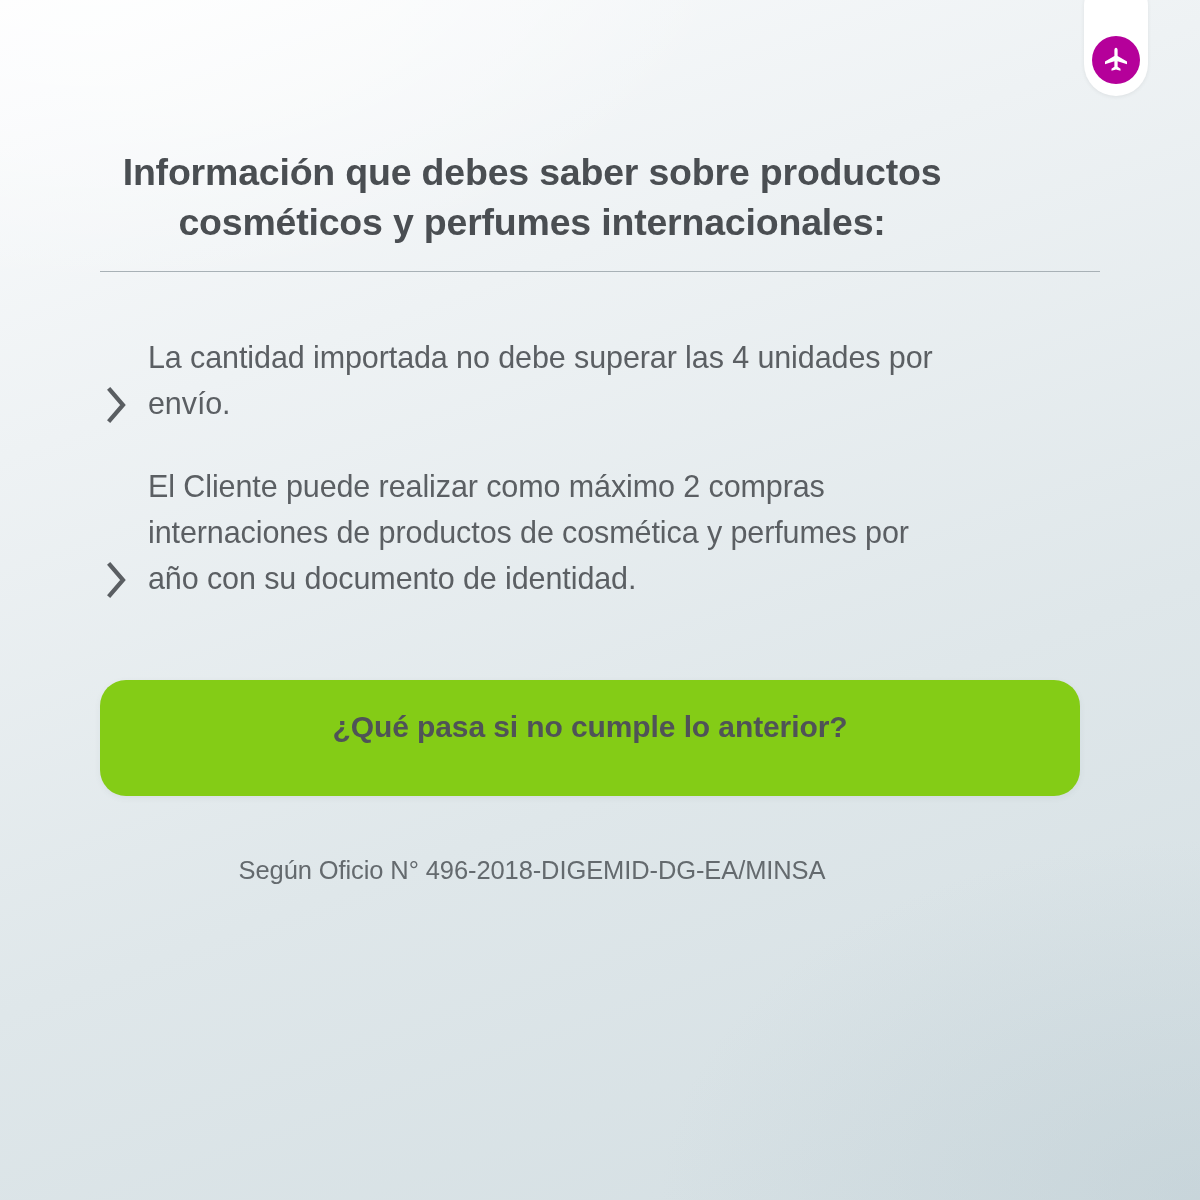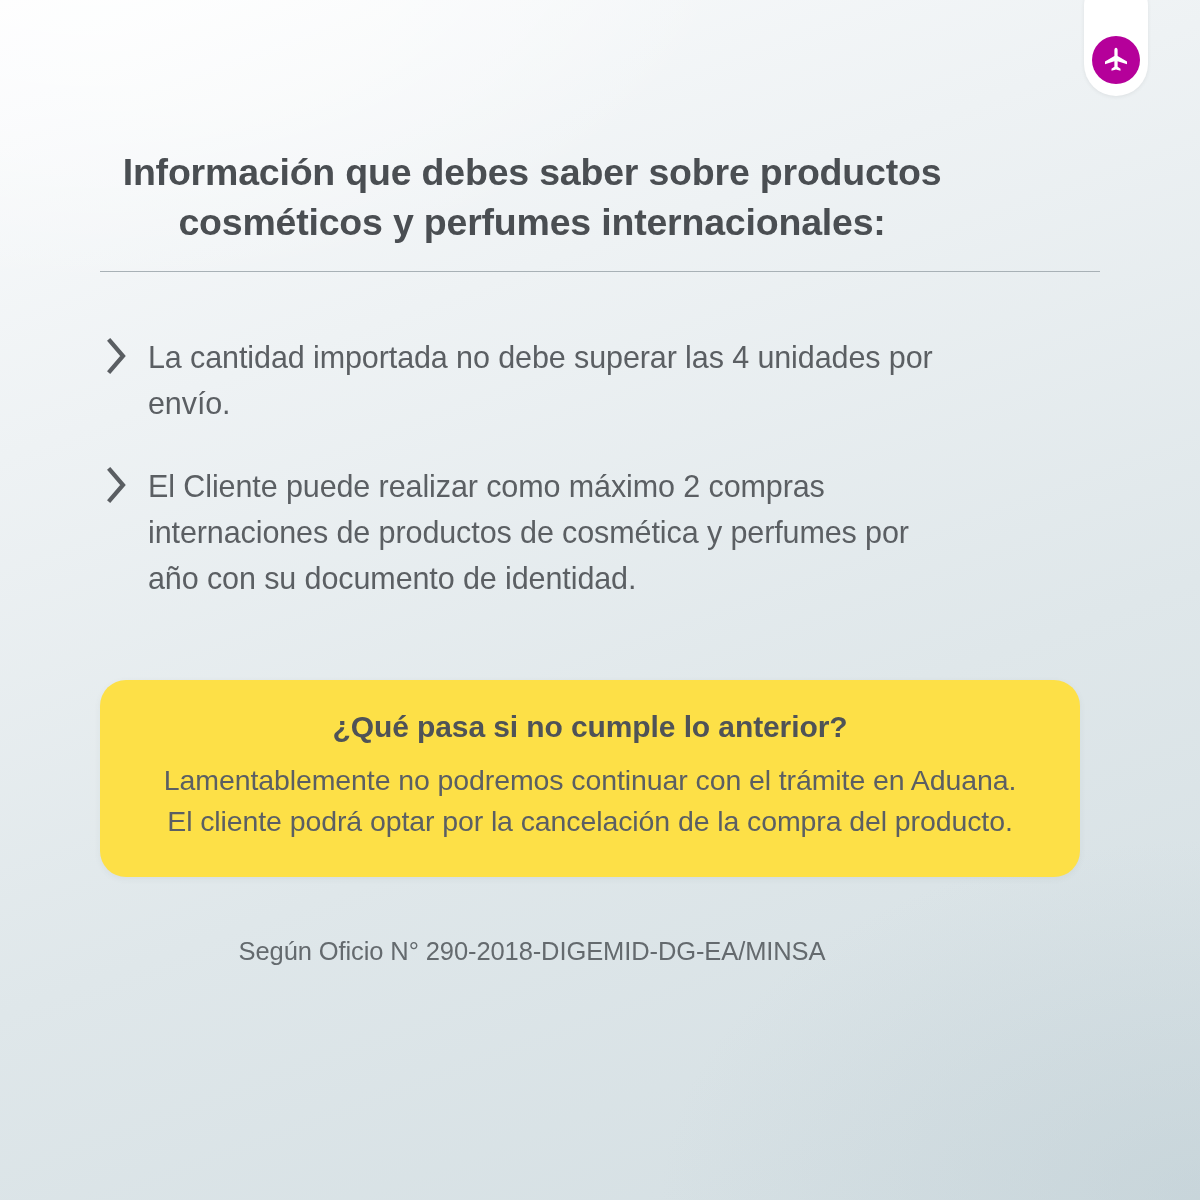--- a/index.html
+++ b/index.html
@@ -77,21 +77,21 @@
     background: #a8b1b6;
   }
 
   
   .bullets {
     margin-top: 62px;
     padding-left: 4px;
   }
   .bullet {
     display: flex;
-    align-items: flex-start;
+    align-items: flex-end;
     gap: 18px;
     margin-bottom: 36px;
   }
   .bullet:last-child { margin-bottom: 0; }
 
   .chev {
     flex: 0 0 auto;
     width: 26px;
     height: 44px;
     display: flex;
@@ -105,21 +105,21 @@
     font-size: 30.5px;
     line-height: 1.52;
     color: #5b5f63;
     letter-spacing: -0.1px;
   }
 
   
   .card {
     margin: 78px auto 0;
     width: 980px;
-    background: #fde047;
+    background: #84cc16;
     border-radius: 26px;
     padding: 30px 54px 36px;
     text-align: center;
     box-shadow: 0 2px 6px rgba(80,95,105,0.07);
   }
   .card-title {
     font-size: 30px;
     font-weight: bold;
     color: #4f5357;
     margin-bottom: 16px;
@@ -179,18 +179,17 @@
         </svg>
       </span>
       <div class="bullet-text">El Cliente puede realizar como máximo 2 compras internaciones de productos de cosmética y perfumes por año con su documento de identidad.</div>
     </div>
 
 
   </div>
 
   <div class="card">
     <div class="card-title">¿Qué pasa si no cumple lo anterior?</div>
-    <div class="card-body">Lamentablemente no podremos continuar con el trámite en Aduana. El cliente podrá optar por la cancelación de la compra del producto.</div>
   </div>
 
-  <div class="footnote">Según Oficio N° 290-2018-DIGEMID-DG-EA/MINSA</div>
+  <div class="footnote">Según Oficio N° 496-2018-DIGEMID-DG-EA/MINSA</div>
 
 </div>
 
 </body></html>

